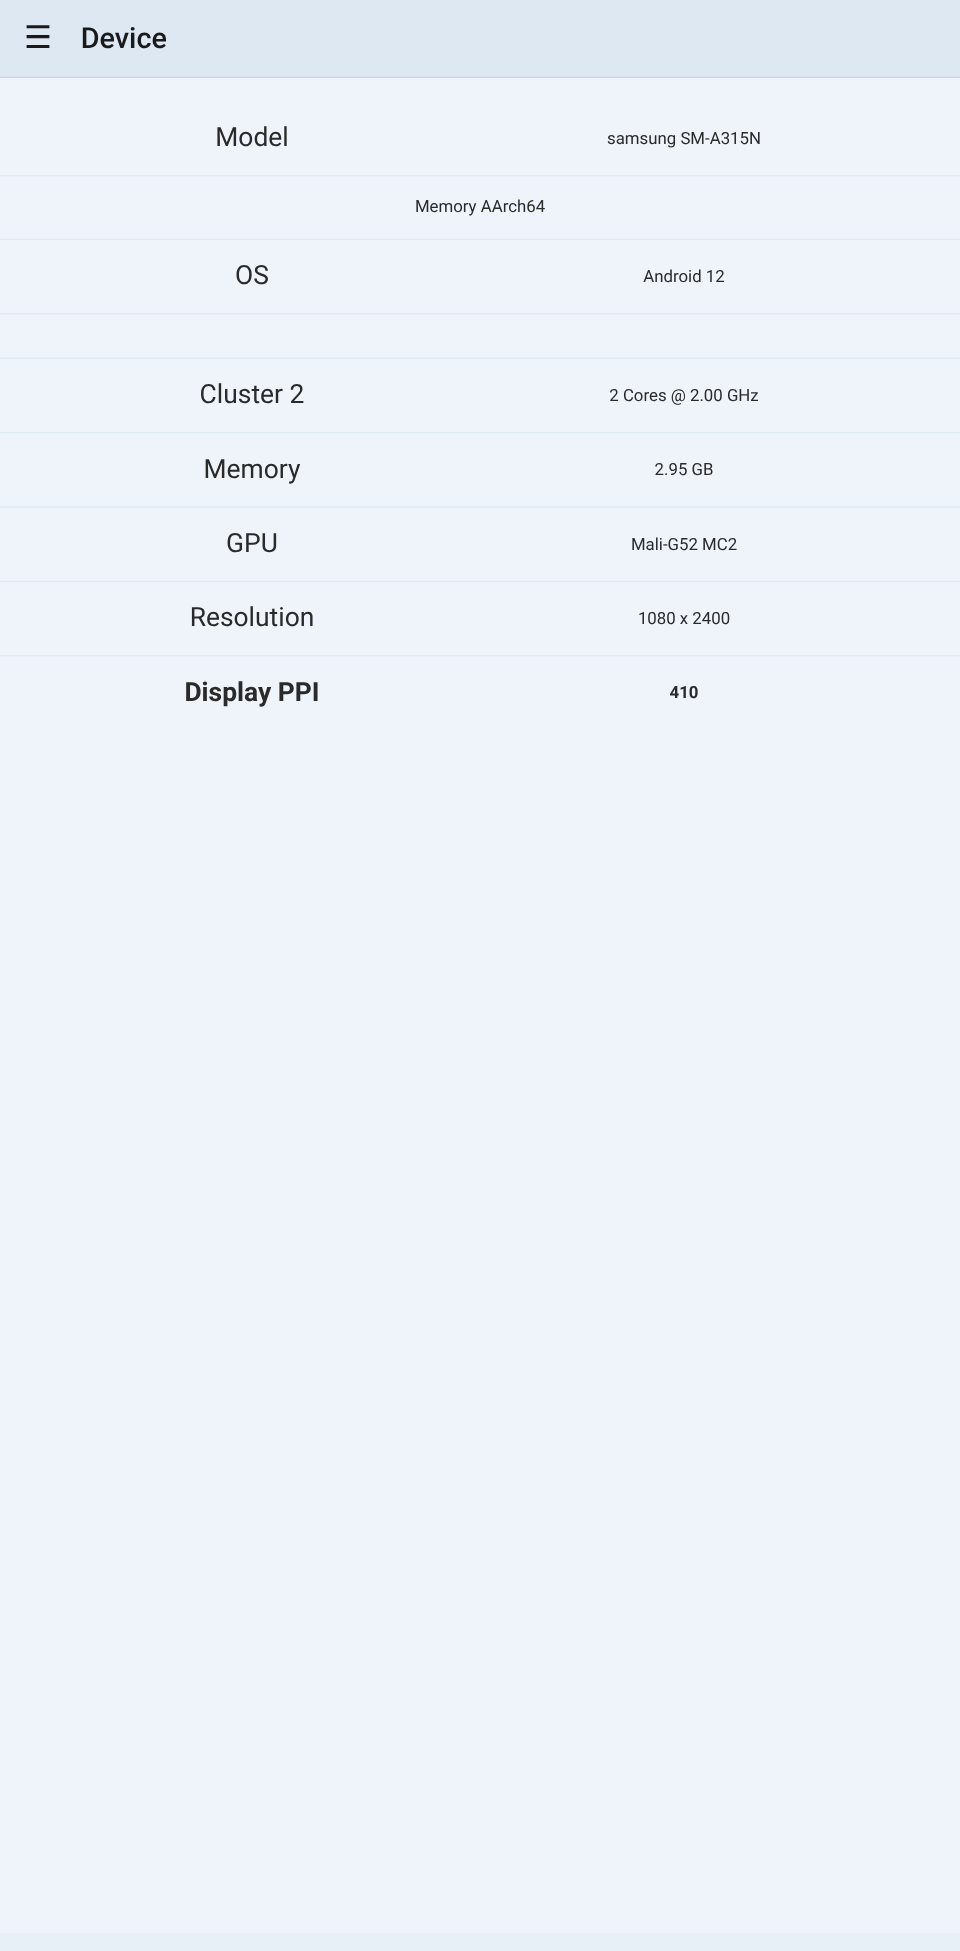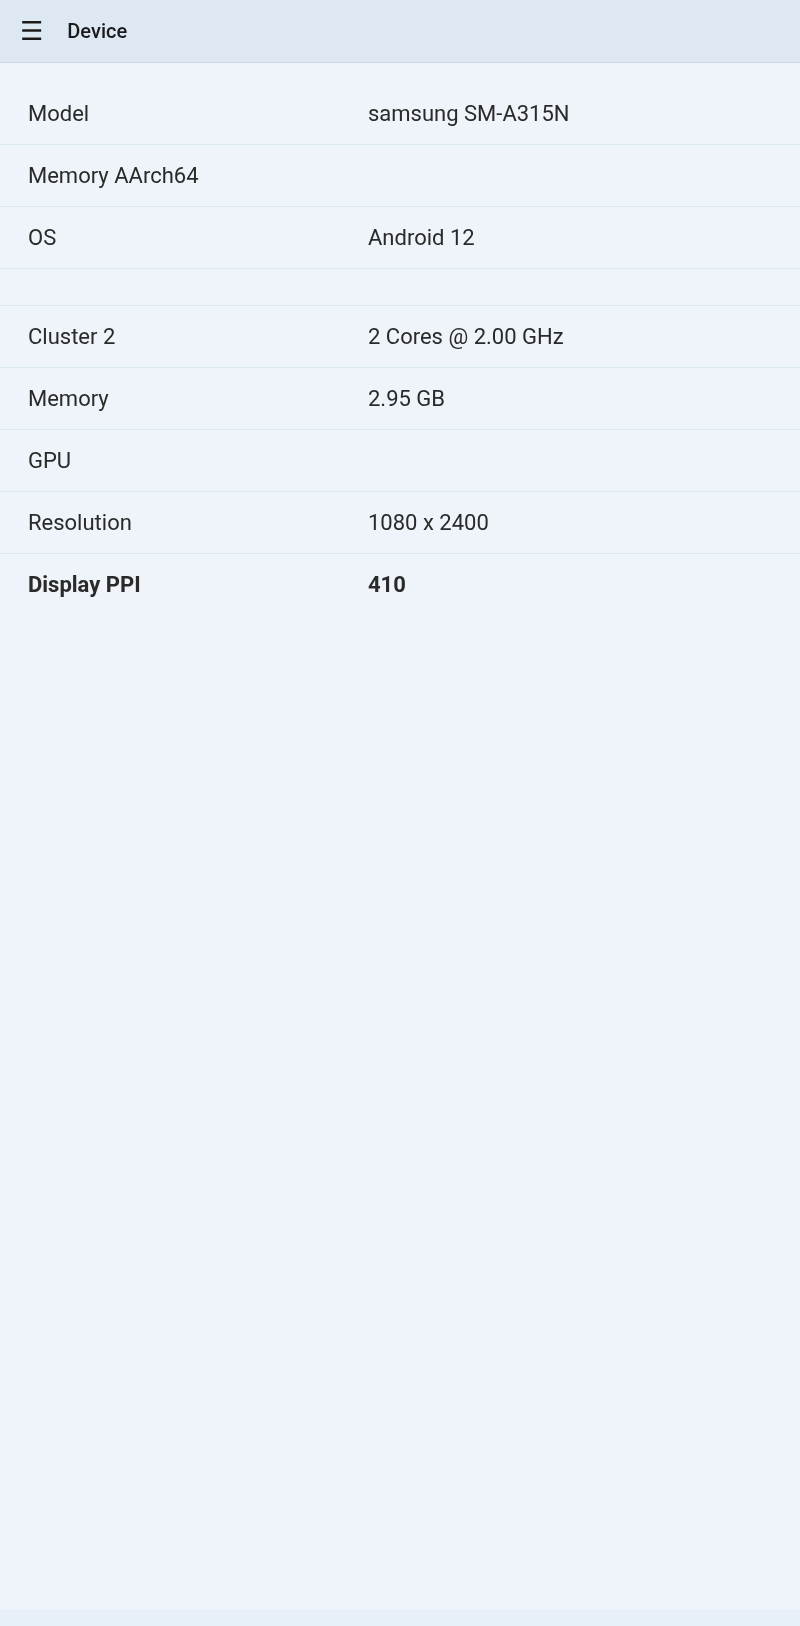--- a/index.html
+++ b/index.html
@@ -26,52 +26,53 @@
     }
 
     .menu-icon {
       font-size: 26px;
       line-height: 1;
       cursor: pointer;
       color: #1a1a1a;
     }
 
     .header-title {
-      font-size: 20px;
+      font-size: 24px;
       font-weight: 500;
       color: #1a1a1a;
     }
 
     .content {
       padding: 20px 0;
       background-color: #eef4fa;
       min-height: calc(1626px - 80px);
     }
 
     .info-row {
       display: flex;
       align-items: center;
-      padding: 18px 28px;
+      padding: 18px 40px;
       border-bottom: 1px solid #dce8f2;
+      text-align: center;
     }
 
     .info-row:last-child {
       border-bottom: none;
       font-weight: bold;
     }
 
     .info-label {
       font-size: 22px;
       color: #2a2a2a;
       width: 340px;
       flex-shrink: 0;
     }
 
     .info-value {
-      font-size: 22px;
+      font-size: 14px;
       color: #2a2a2a;
       flex: 1;
     }
   </style>
 </head>
 <body>
 
 <div class="header">
   <span class="menu-icon">☰</span>
   <span class="header-title">Device</span>
@@ -95,20 +96,21 @@
     <div class="info-row">
       <span class="info-label">Cluster 2</span>
       <span class="info-value">2 Cores @ 2.00 GHz</span>
     </div>
     <div class="info-row">
       <span class="info-label">Memory</span>
       <span class="info-value">2.95 GB</span>
     </div>
     <div class="info-row">
       <span class="info-label">GPU</span>
+      <span class="info-value">Mali-G52 MC2</span>
     </div>
     <div class="info-row">
       <span class="info-label">Resolution</span>
       <span class="info-value">1080 x 2400</span>
     </div>
     <div class="info-row">
       <span class="info-label">Display PPI</span>
       <span class="info-value">410</span>
     </div>
   </div>

